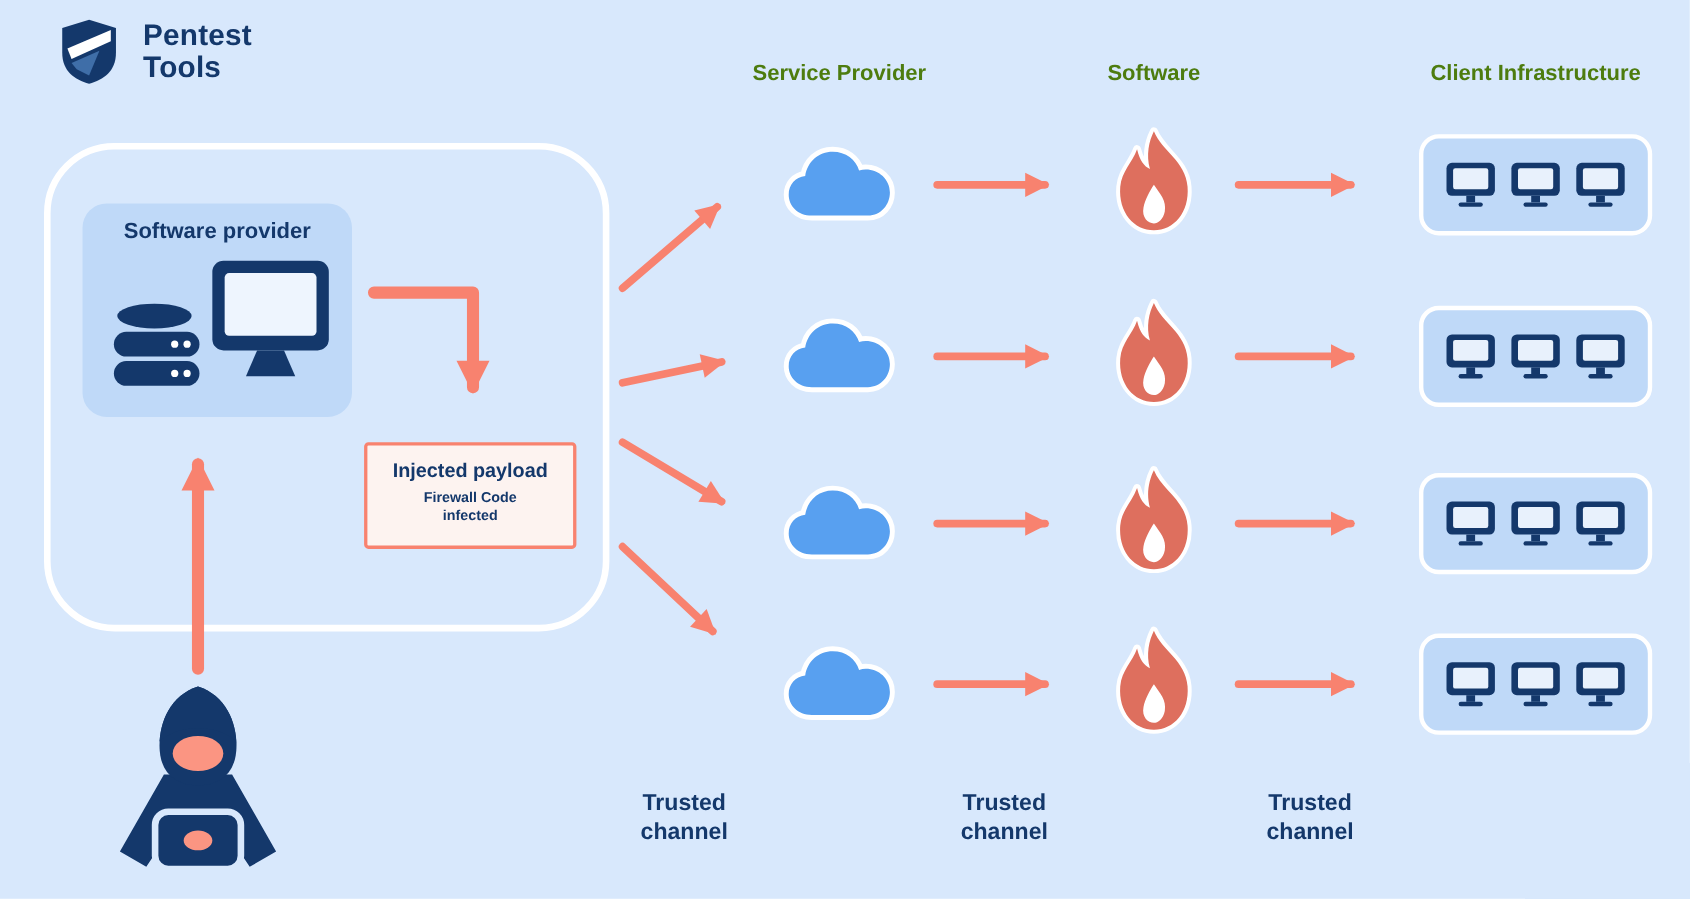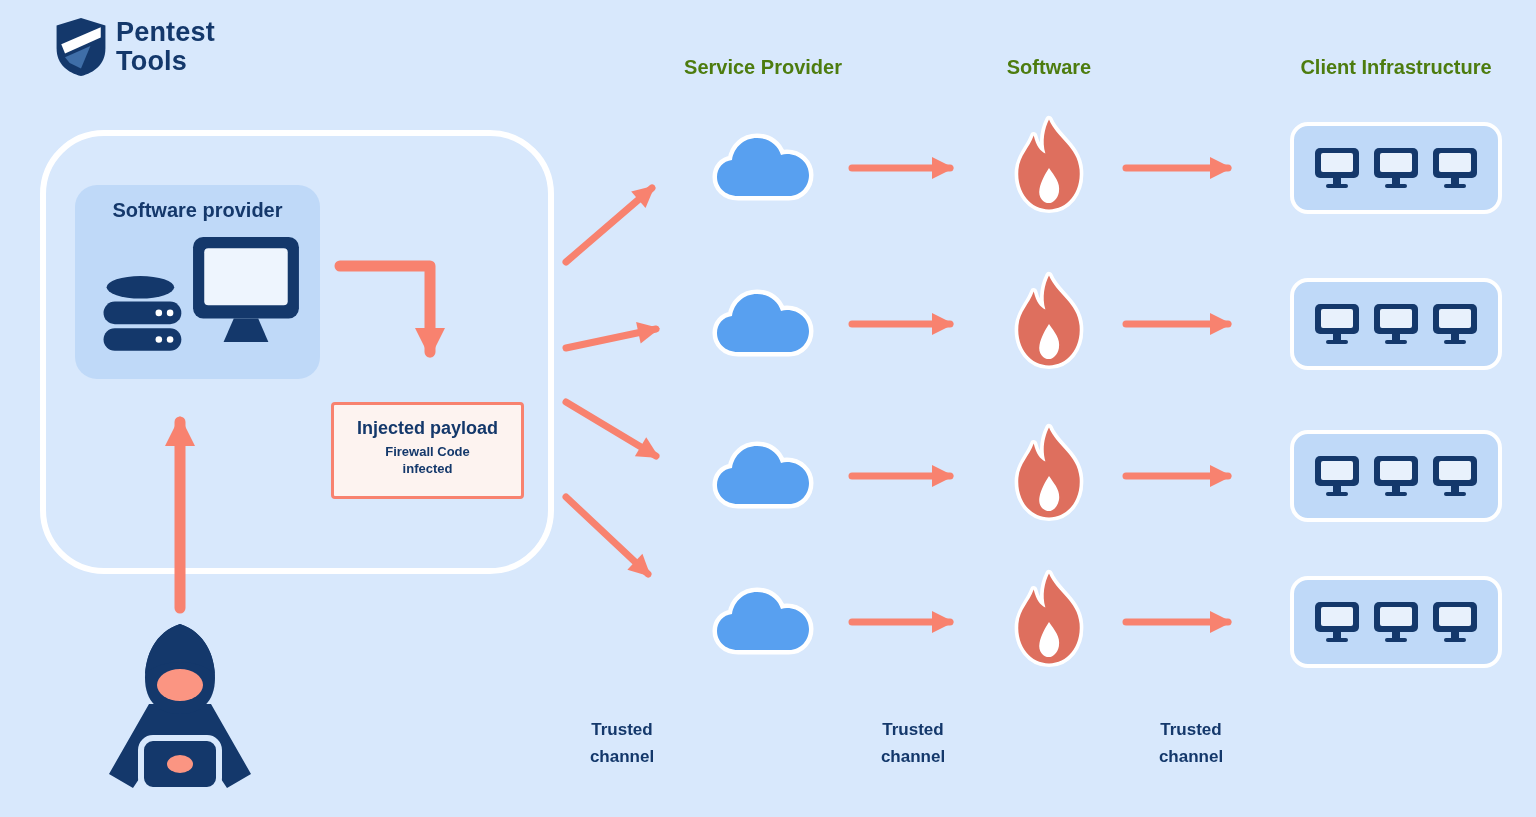--- a/index.html
+++ b/index.html
@@ -3,21 +3,21 @@
 <meta charset="utf-8">
 <style>
   html,body{margin:0;padding:0;}
   body{font-family:"Liberation Sans", sans-serif;}
   .page{
     position:relative;width:1536px;height:817px;background:#d8e8fc;overflow:hidden;
     color:#14386b;
   }
   .abs{position:absolute;}
   
-  .logo{left:52px;top:16px;display:flex;align-items:center;gap:6px;}
+  .logo{left:52px;top:16px;display:flex;align-items:center;gap:20px;}
   .logo-text{font-size:27px;font-weight:800;line-height:29px;letter-spacing:.2px;color:#14386b;}
   
   .col-header{top:56px;text-align:center;font-size:20px;font-weight:700;color:#4d7c0f;}
   
   .zone{
     left:40px;top:130px;width:502px;height:432px;
     border:6px solid #ffffff;border-radius:64px;background:transparent;
   }
   
   .sp-box{
@@ -30,21 +30,21 @@
     border:3px solid #f8826f;border-radius:4px;text-align:center;box-sizing:border-box;
   }
   .payload-title{margin-top:13px;font-size:18px;font-weight:700;color:#14386b;}
   .payload-sub{margin:5px auto 0;width:130px;font-size:13px;font-weight:700;line-height:1.3;color:#14386b;}
   
   .client-box{
     width:212px;height:92px;left:1290px;background:#bfd9f8;border:4px solid #ffffff;border-radius:18px;
     display:flex;align-items:center;justify-content:center;gap:13px;box-sizing:border-box;
   }
   
-  .channel{top:716px;width:200px;text-align:center;font-size:17px;font-weight:700;line-height:27px;color:#14386b;}
+  .channel{top:716px;width:200px;text-align:center;font-size:21px;font-weight:700;line-height:27px;color:#14386b;}
   svg{display:block;}
   .arrows{left:0;top:0;pointer-events:none;}
 </style>
 </head>
 <body>
 
 <div class="page">
 
   <div class="abs logo">
     <svg width="58" height="62" viewBox="0 0 60 66">

